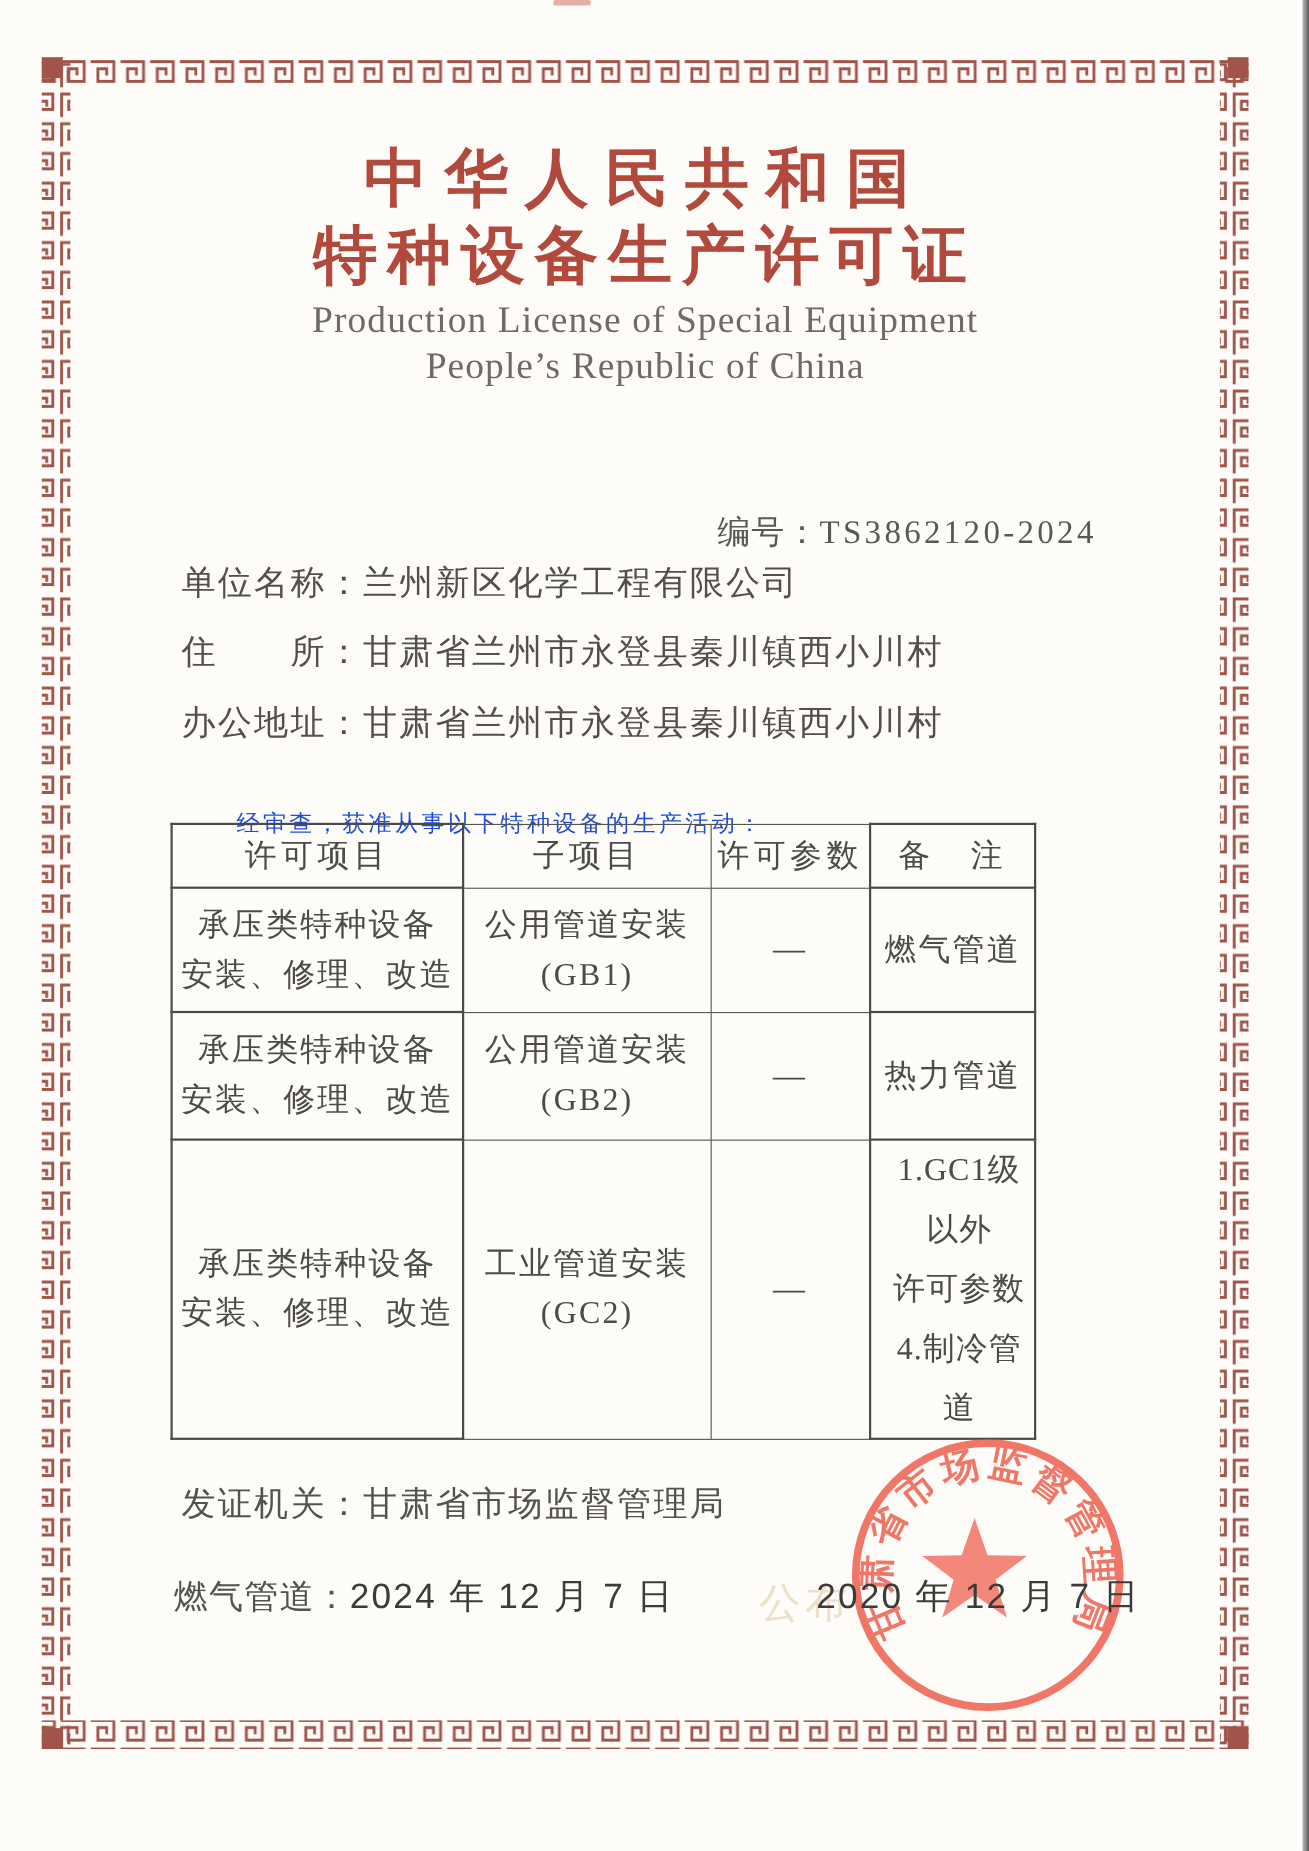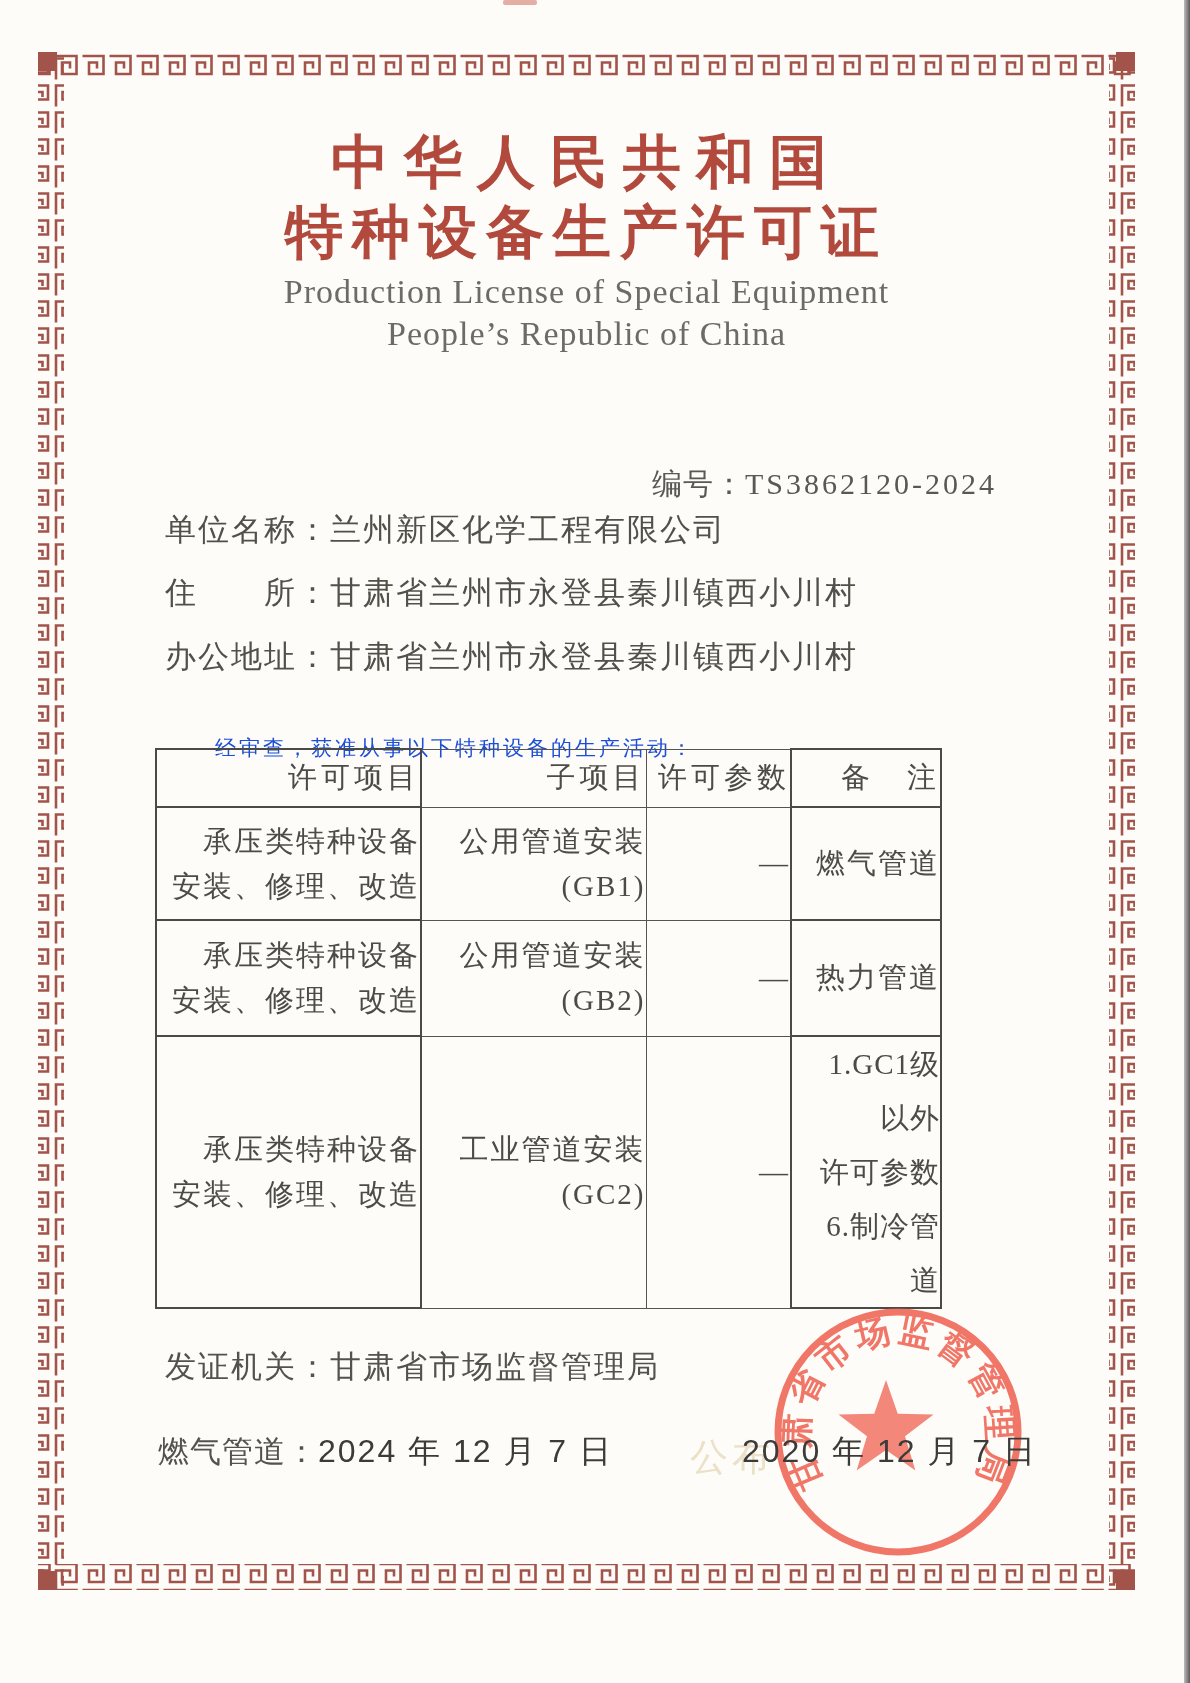--- a/index.html
+++ b/index.html
@@ -48,21 +48,21 @@
     color:#1d4ed8;white-space:nowrap;margin-top:40px;
   }
   
   .lic-table{
     position:absolute;left:155px;top:748px;
     width:785px;height:460px;
     border-collapse:collapse;table-layout:fixed;
   }
   .lic-table td{
     border:1.4px solid #565450;
-    text-align:right;vertical-align:middle;
+    text-align:center;vertical-align:middle;
     font-size:29px;color:#4d4b47;
     letter-spacing:2px;padding:0;
   }
   .lic-table tr.hdr td{font-size:29px;letter-spacing:4px;}
   .lic-table .outer{border:2.5px solid #4c4a46;}
   .cell-2line .ln{display:block;line-height:45px;}
   .param-dash{font-size:30px;color:#555;}
   .remark-left{text-align:left;padding-left:12px !important;}
   .remark-left .ln{display:block;line-height:54px;letter-spacing:1px;}
   .issuer{
@@ -193,21 +193,21 @@
         <span class="ln">安装、修理、改造</span>
       </td>
       <td class="cell-2line">
         <span class="ln">工业管道安装</span>
         <span class="ln">(GC2)</span>
       </td>
       <td class="param-dash">—</td>
       <td class="outer remark-left">
         <span class="ln">1.GC1级以外</span>
         <span class="ln">许可参数</span>
-        <span class="ln">6.制冷管道</span>
+        <span class="ln">4.制冷管道</span>
       </td>
     </tr>
   </tbody>
     </table>
 
   <div class="abs issuer">
     <span>发证机关：</span><span>甘肃省市场监督管理局</span>
   </div>
 
   <div class="abs valid-line">

